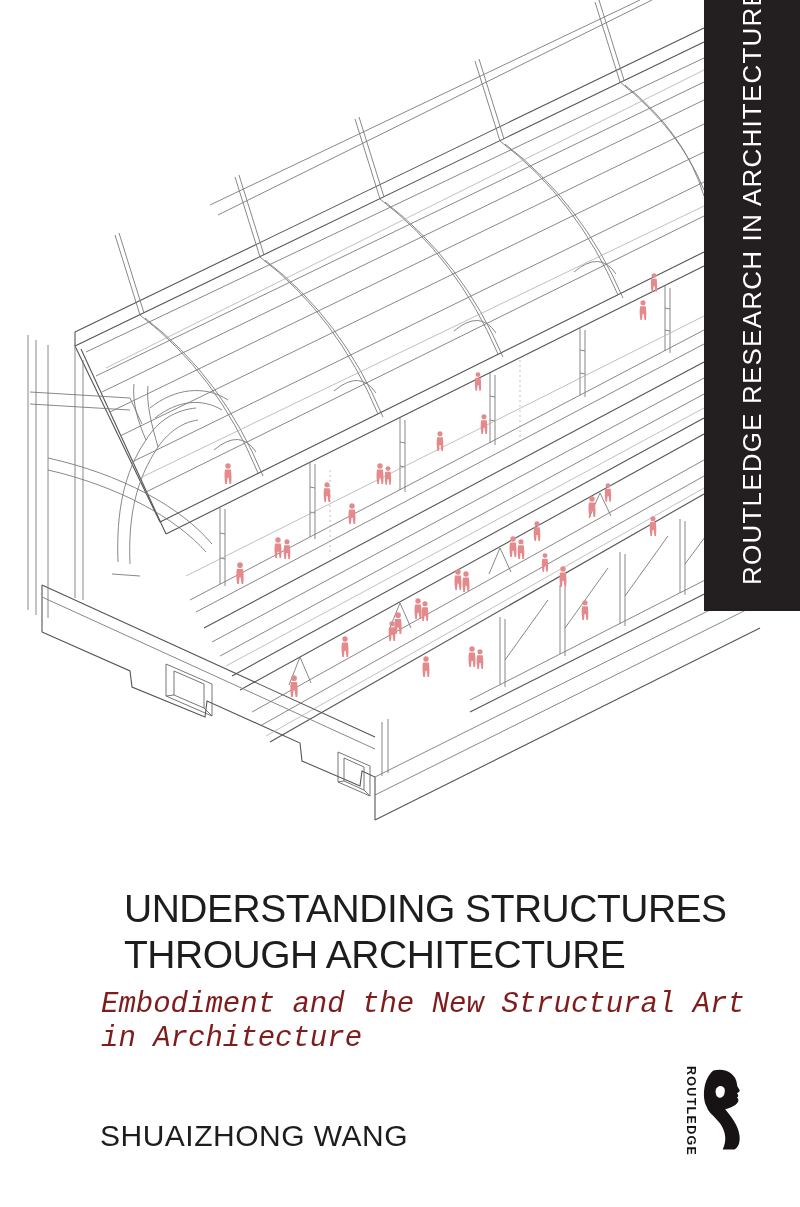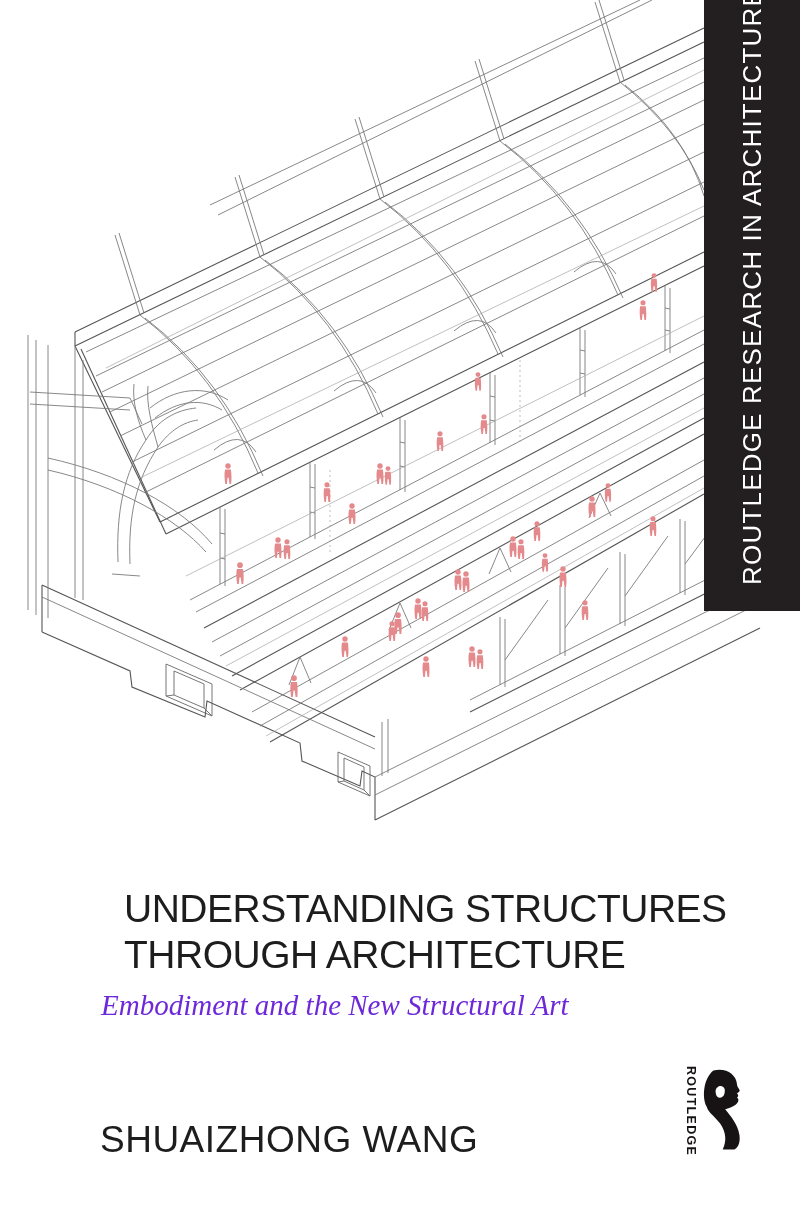--- a/index.html
+++ b/index.html
@@ -7,23 +7,23 @@
        font-family:"Liberation Sans",sans-serif;}
   .cover{position:absolute;inset:0;background:#fff;}
   .illustration{position:absolute;left:0;top:0;width:800px;height:1207px;}
   .series-bar{position:absolute;left:704px;top:0;width:96px;height:611px;background:#231f20;
               display:flex;justify-content:center;align-items:flex-end;
               padding-bottom:26px;box-sizing:border-box;}
   .series-text{writing-mode:vertical-rl;transform:rotate(180deg);white-space:nowrap;
                color:#ffffff;font-size:26px;letter-spacing:1.2px;font-weight:400;}
   .title{position:absolute;left:100px;top:886px;font-size:39px;line-height:46px;
          letter-spacing:-0.5px;color:#1d1d1d;font-weight:400;margin-left:24px;}
-  .subtitle{position:absolute;left:101px;top:988px;font-family:Liberation Serif, serif;
-            font-style:italic;font-size:29px;line-height:34px;color:#6d28d9;}
-  .author{position:absolute;left:100px;top:1119px;font-size:37px;letter-spacing:0.5px;color:#1d1d1d;}
+  .subtitle{position:absolute;left:101px;top:988px;font-family:Liberation Mono, monospace;
+            font-style:italic;font-size:29px;line-height:34px;color:#7f1d1d;}
+  .author{position:absolute;left:100px;top:1119px;font-size:30px;letter-spacing:0.5px;color:#1d1d1d;}
   .logo{position:absolute;left:684px;top:1066px;width:68px;height:92px;display:flex;gap:2px;align-items:flex-start;}
   .logo-word{writing-mode:vertical-rl;font-size:12.5px;font-weight:bold;letter-spacing:1.3px;
              color:#171314;height:88px;white-space:nowrap;}
   .logo-face{width:42px;height:88px;}
 </style>
 </head>
 <body>
 
 <div class="cover">
 
@@ -238,20 +238,21 @@
     <span class="series-text">ROUTLEDGE RESEARCH IN ARCHITECTURE</span>
   </div>
 
   <div class="title">
     <div>UNDERSTANDING STRUCTURES</div>
     <div>THROUGH ARCHITECTURE</div>
   </div>
 
   <div class="subtitle">
     <div>Embodiment and the New Structural Art</div>
+    <div>in Architecture</div>
   </div>
 
   <div class="author">SHUAIZHONG WANG</div>
 
   <div class="logo">
     <span class="logo-word">ROUTLEDGE</span>
     <svg class="logo-face" viewBox="0 0 50 100" xmlns="http://www.w3.org/2000/svg">
       <path fill="#171314" d="M16,3 C30,-1 43,7 44,19 C44,22 46,24 47,26 C48,28 46,29 44,30
                C46,32 46,34 44,35 C47,37 46,41 42,44 C39,46 34,48 30,49
                C36,57 45,66 47,80 C48,88 46,94 41,97 L27,97

